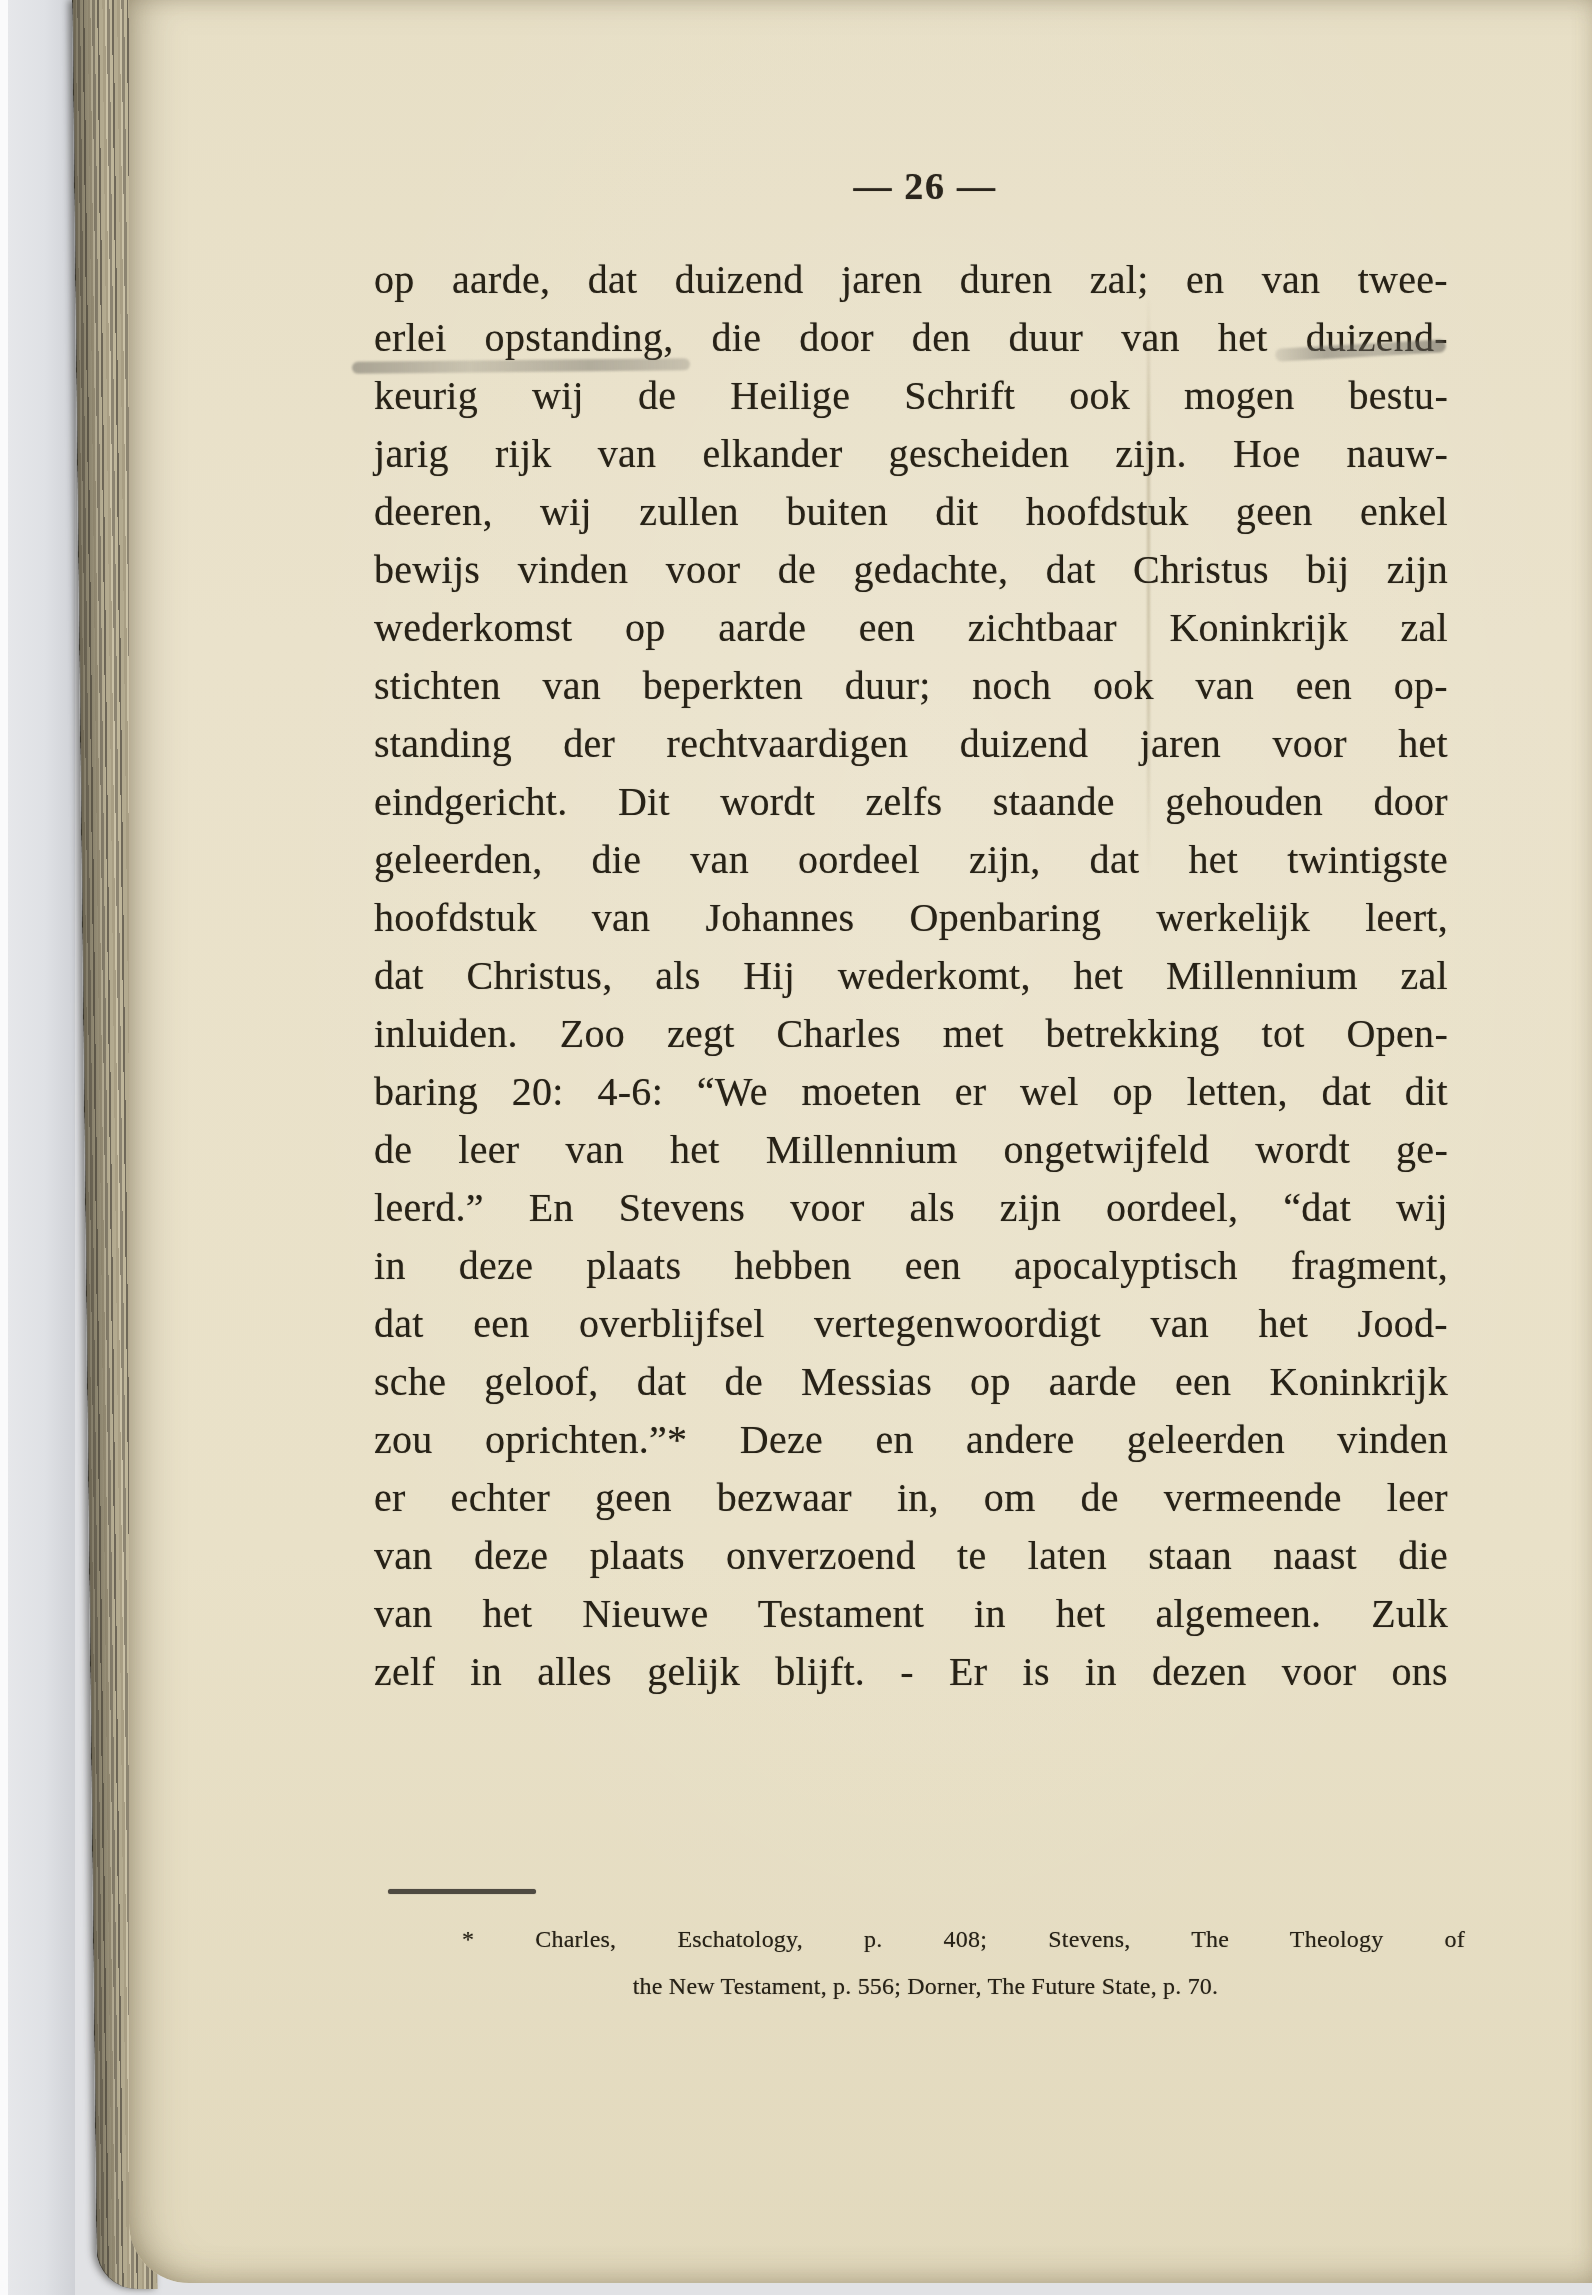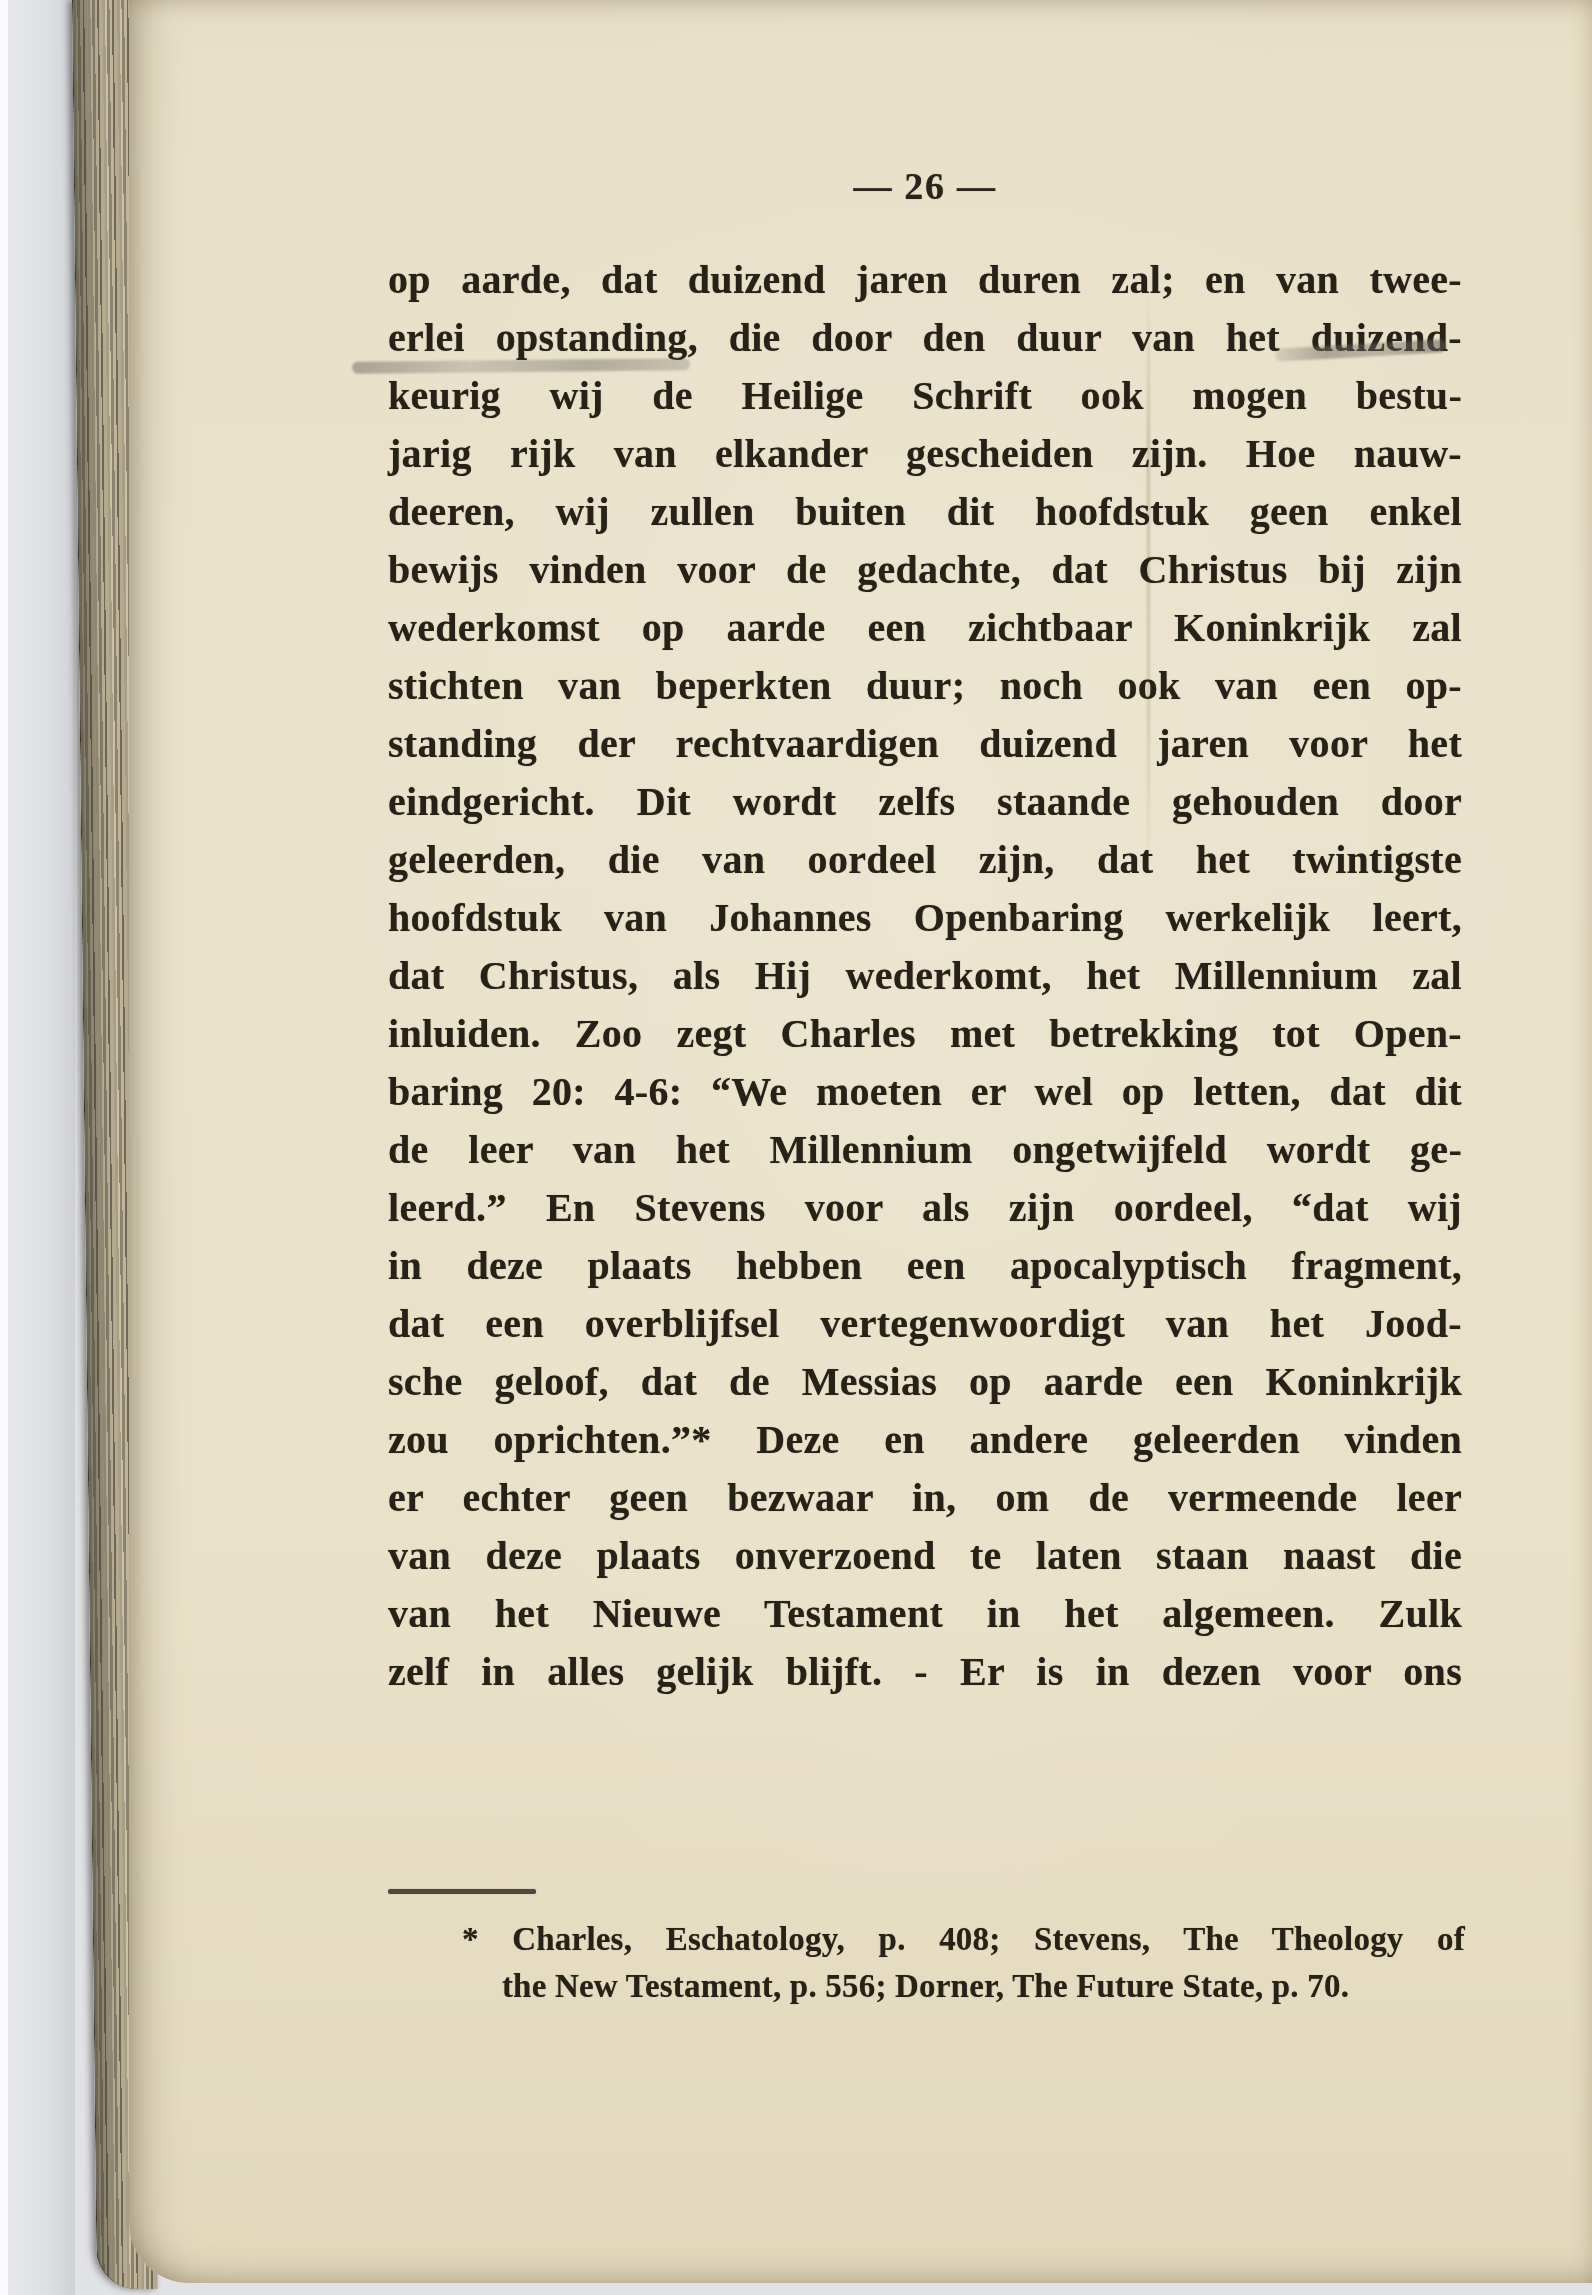--- a/index.html
+++ b/index.html
@@ -81,25 +81,25 @@
     width: 1074px;
     text-align: center;
     font-size: 38px;
     font-weight: bold;
     letter-spacing: 1.7px;
     color: #2a251c;
     text-shadow: 0 0 0.9px rgba(42,37,28,0.55);
   }
   .body-text {
     position: absolute;
-    left: 259px; top: 251px;
+    left: 245px; top: 251px;
     width: 1074px;
     color: #272217;
     font-size: 40px;
-    font-weight: bold;
+    font-weight: normal;
     letter-spacing: 0.3px;
     text-shadow: 0 0 0.9px rgba(42,37,28,0.5);
   }
   .line {
     height: 58px;
     line-height: 58px;
     text-align: justify;
     text-align-last: justify;
     white-space: nowrap;
   }
@@ -131,22 +131,22 @@
     width: 148px; height: 5.2px;
     background: #4e4a41;
     border-radius: 2.6px;
     box-shadow: 0 0 0.9px rgba(42,37,28,0.6);
   }
   .footnote {
     position: absolute;
     left: 257px; top: 1916px;
     width: 1079px;
     color: #272217;
-    font-size: 33px;
-    font-weight: bold;
+    font-size: 24px;
+    font-weight: normal;
     letter-spacing: 0.2px;
     text-shadow: 0 0 0.9px rgba(42,37,28,0.5);
   }
   .footnote .fn-line-1 {
     line-height: 47px;
     text-indent: 76px;
     text-align: justify;
     text-align-last: justify;
     white-space: nowrap;
   }

